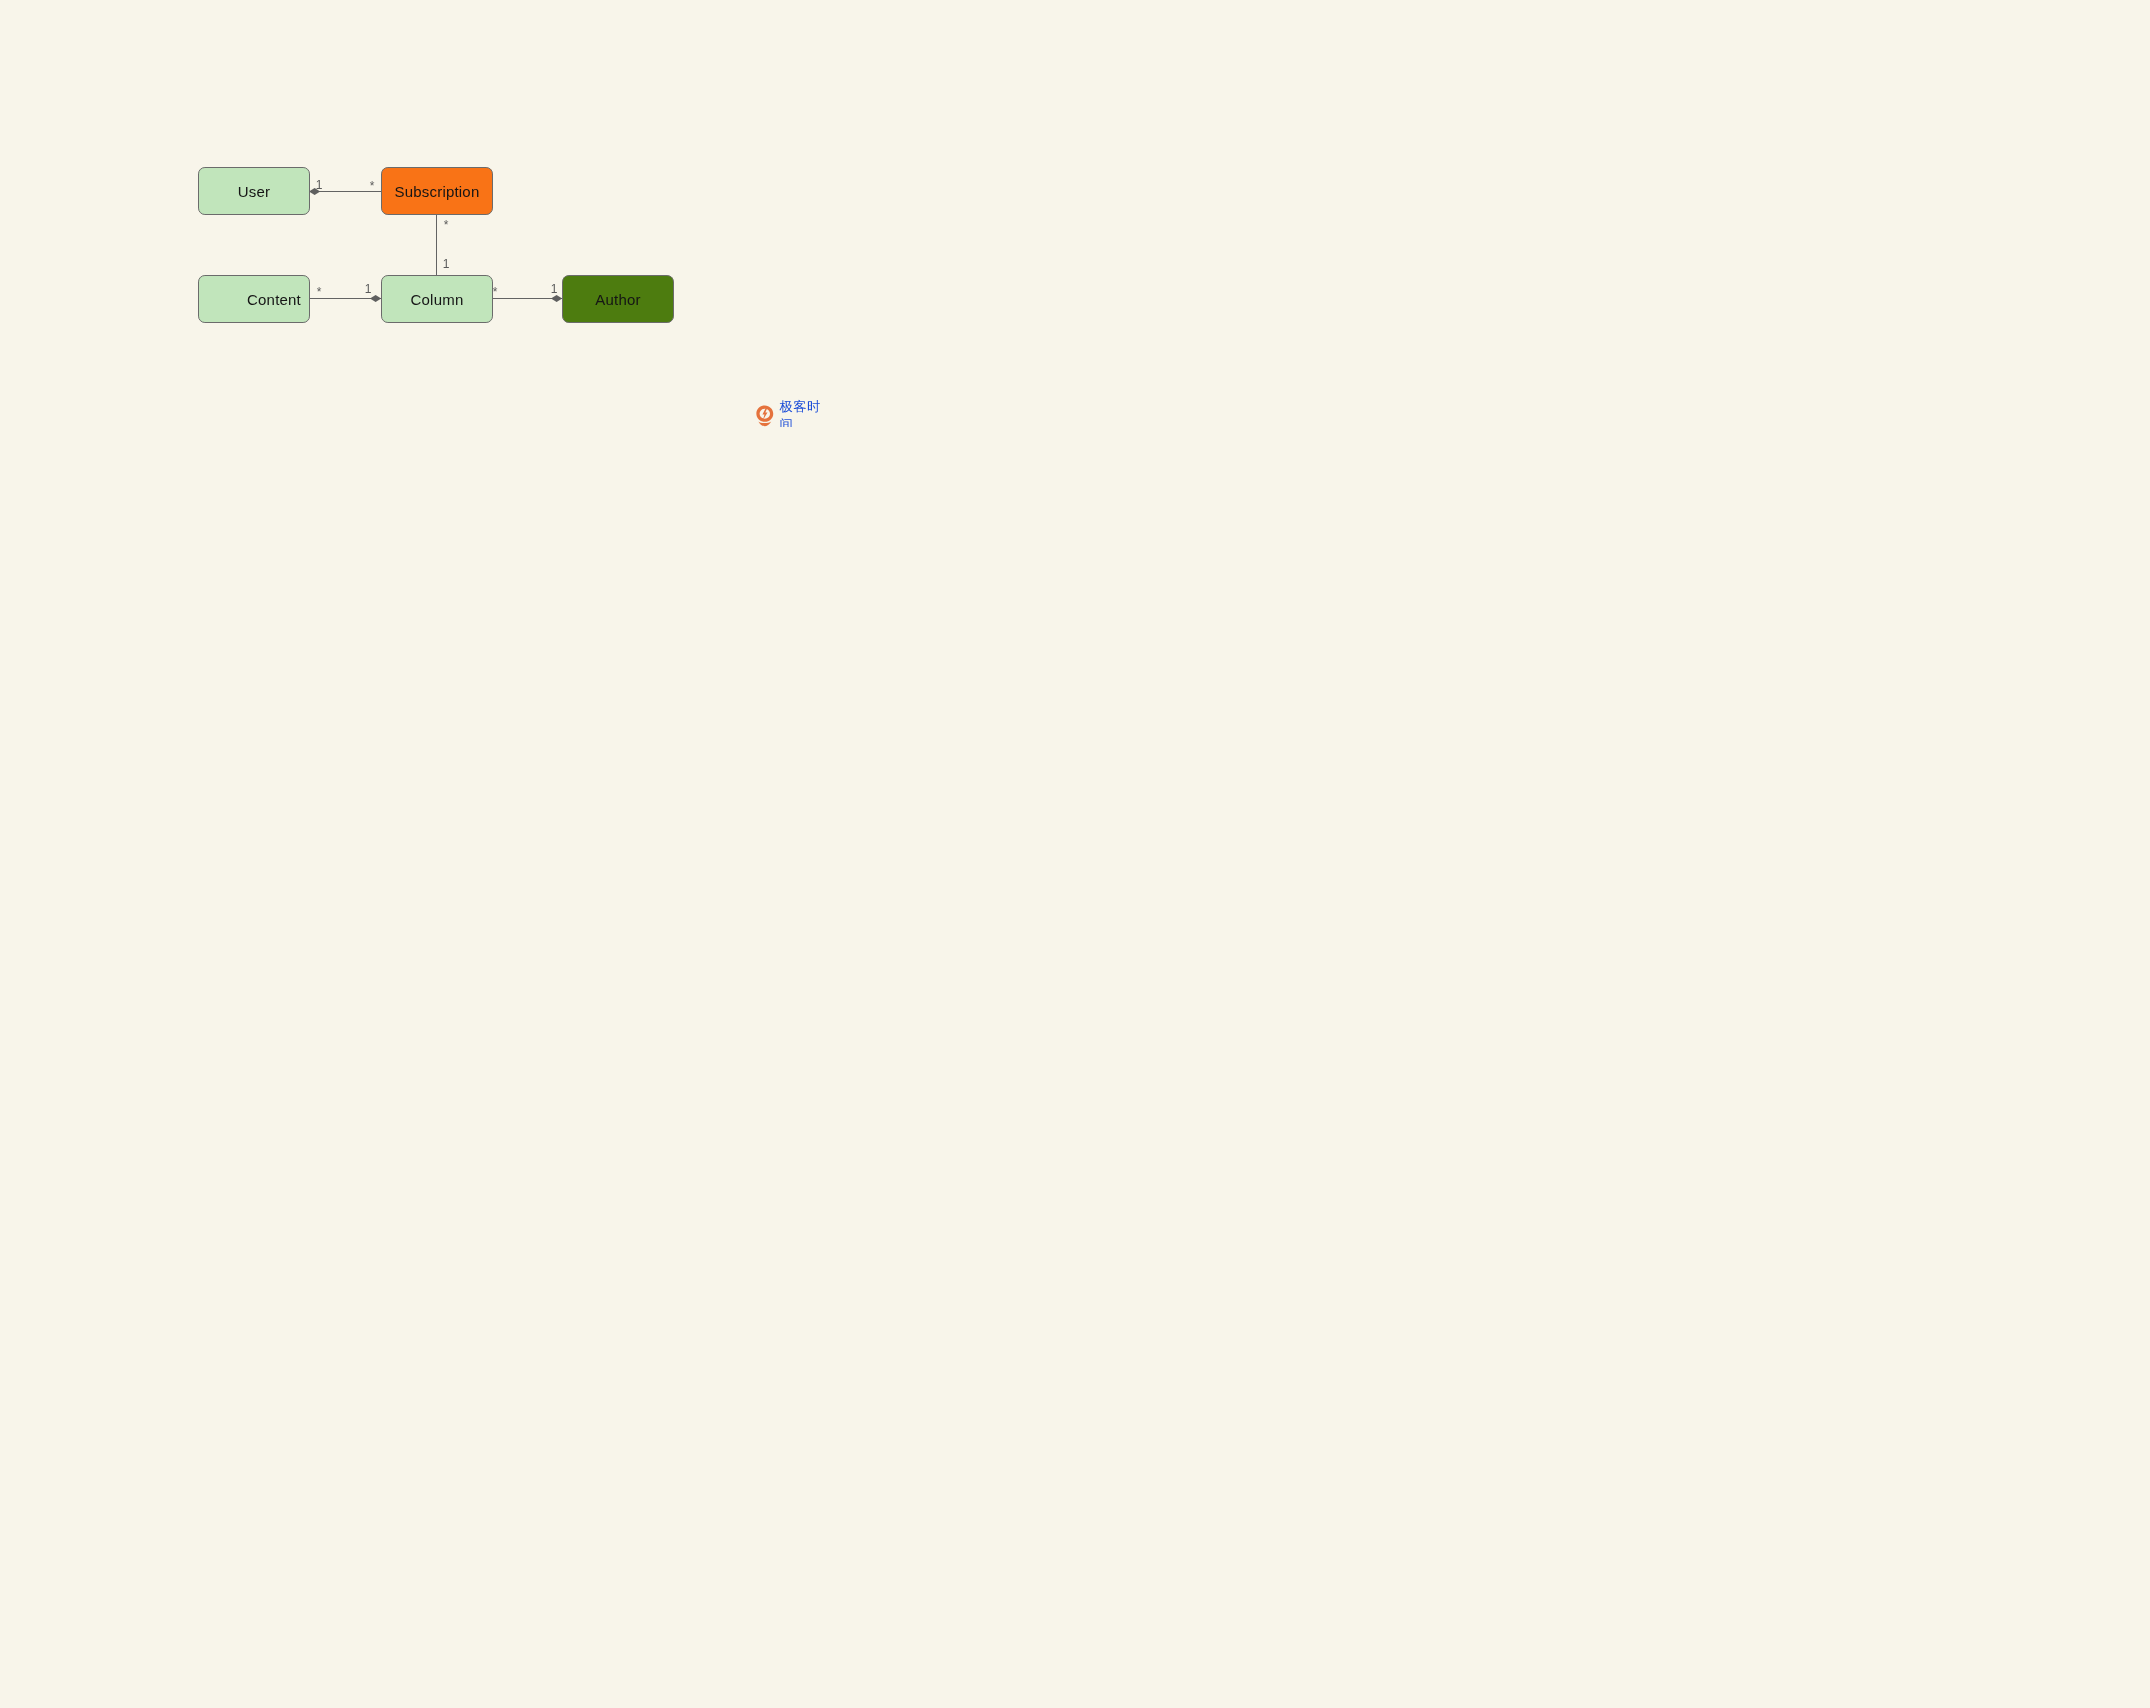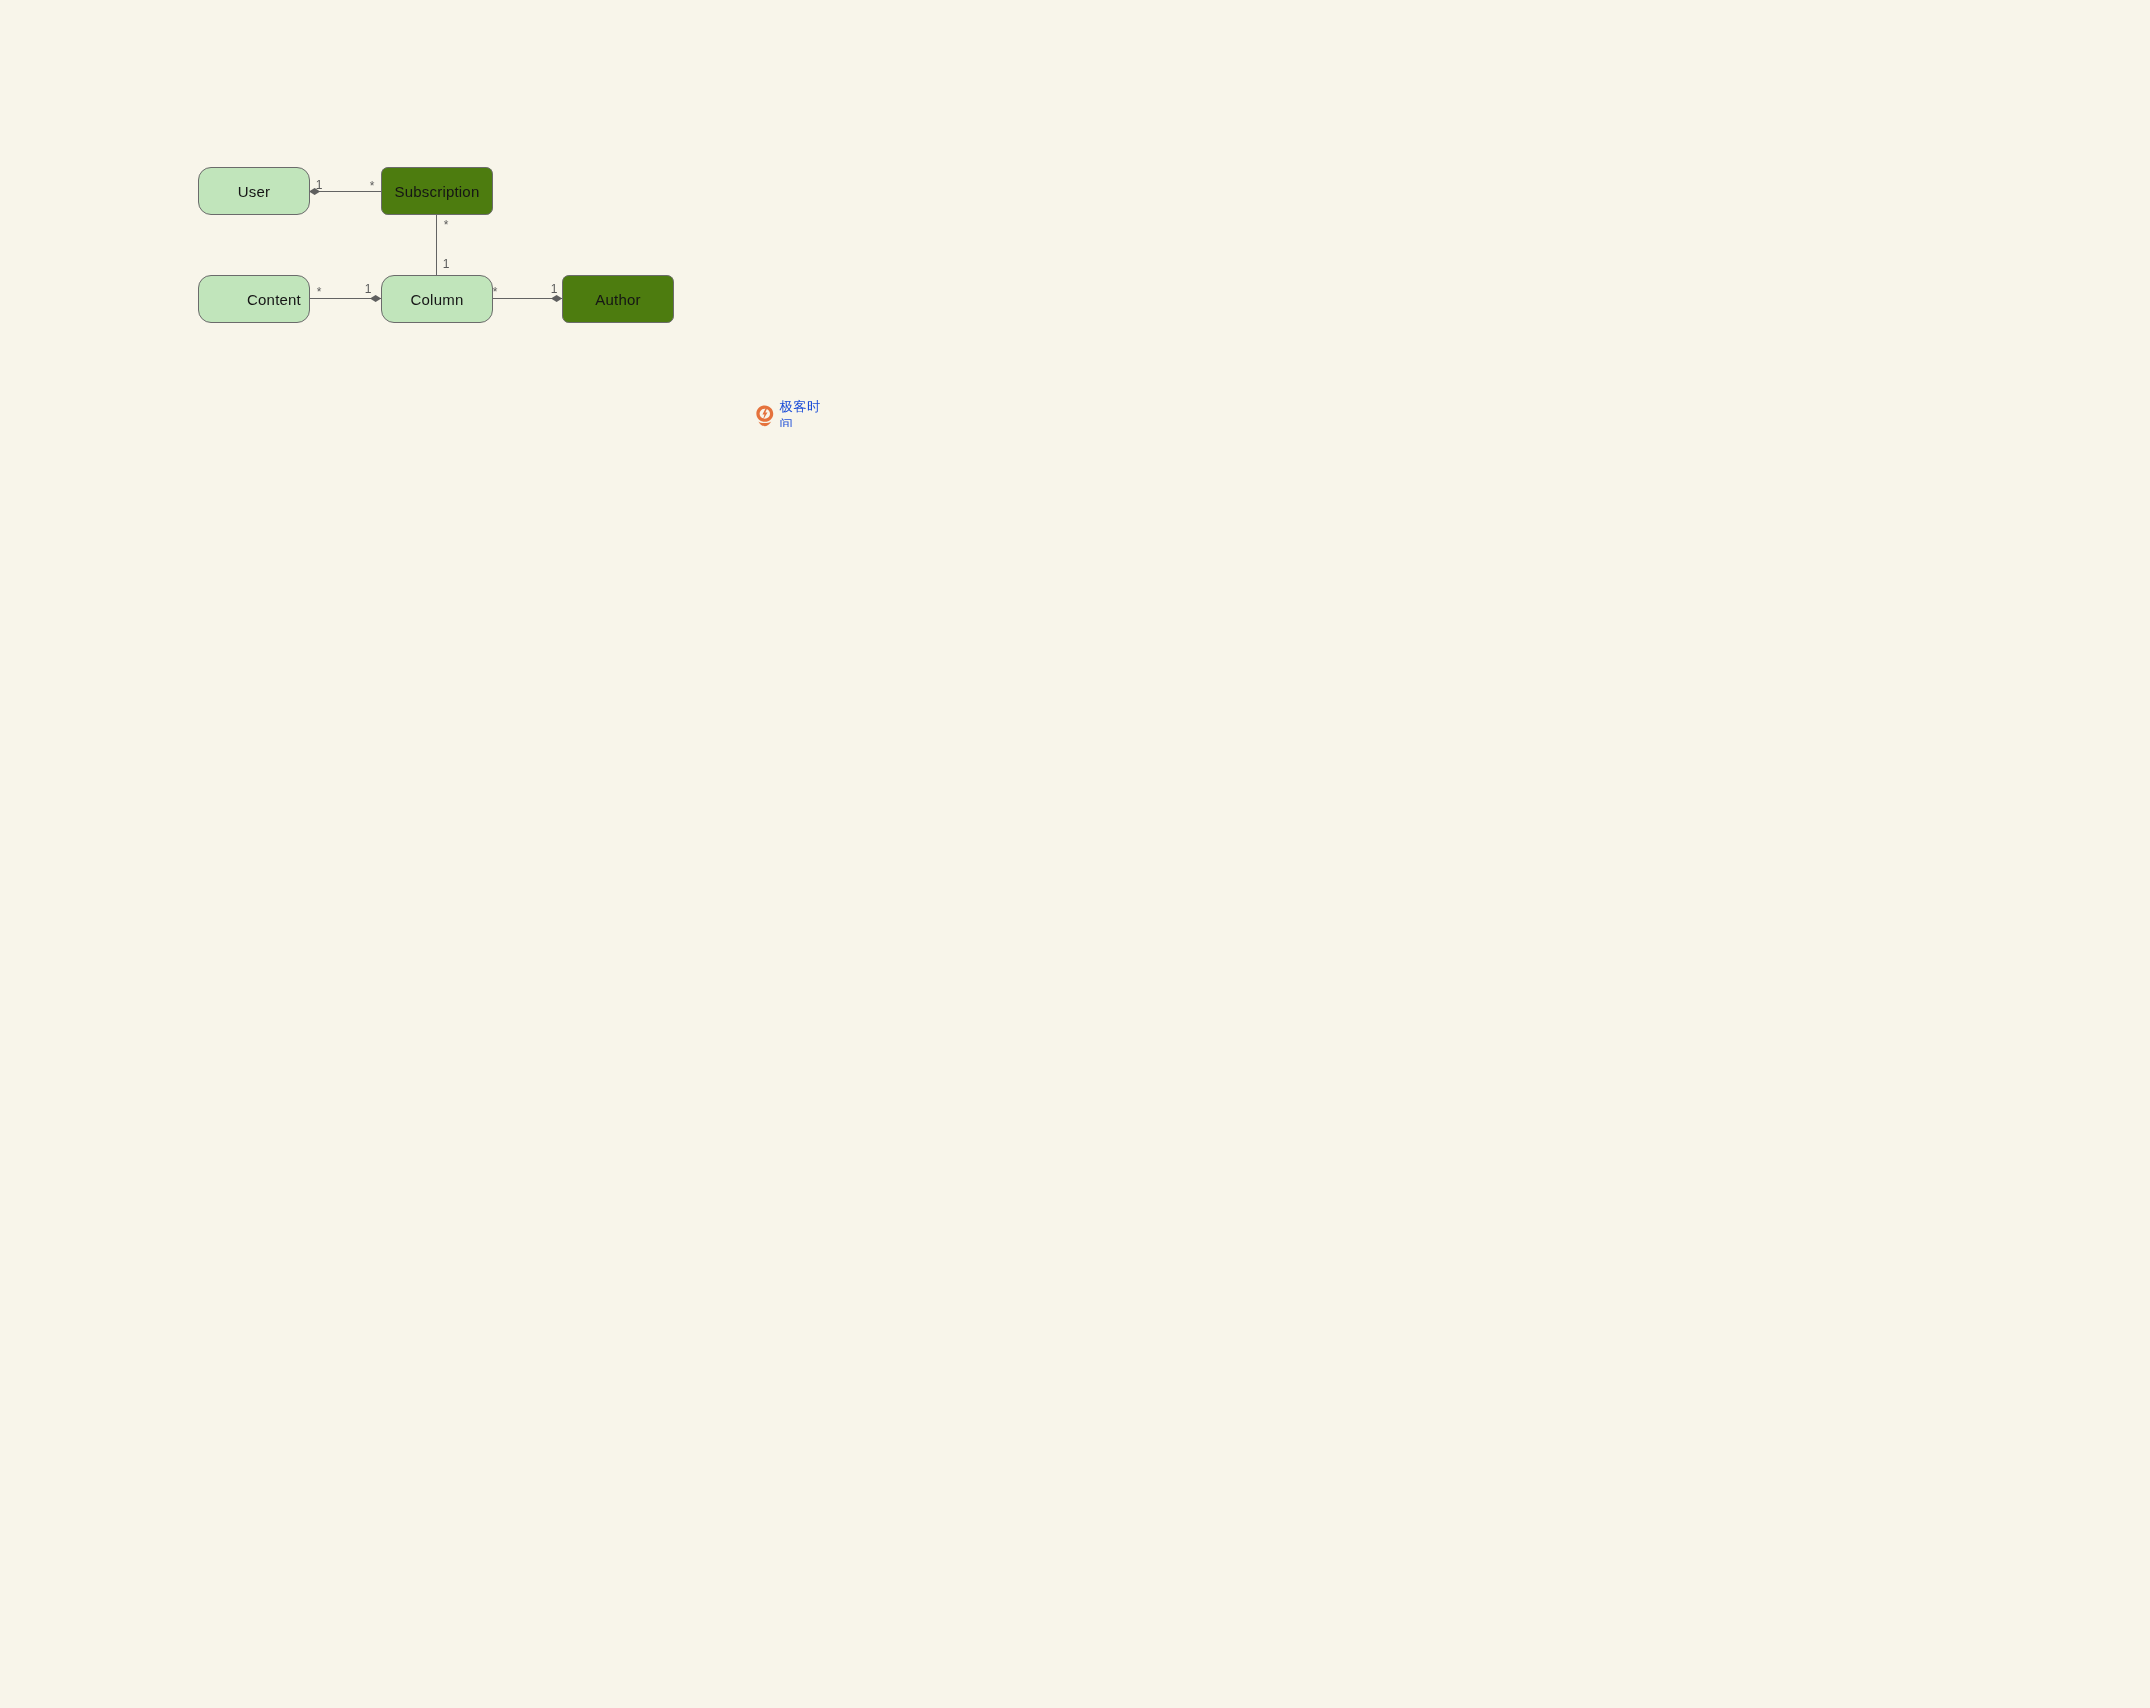--- a/index.html
+++ b/index.html
@@ -23,22 +23,22 @@
     border-radius: 6.9px;
     display: flex;
     align-items: center;
     justify-content: center;
   }
   .entity .entity-label {
     font-size: 15px;
     color: #151515;
     letter-spacing: 0.2px;
   }
-  .fill-green  { background: #c1e5bb; border-radius: 13px; }
-  .fill-pink   { background: #4d7c0f; }
+  .fill-green  { background: #c1e5bb; }
+  .fill-pink   { background: #f97316; }
   .fill-yellow { background: #4d7c0f; }
 
   #entity-user         { left: 198px;  top: 167px; width: 112px; height: 48px; }
   #entity-subscription { left: 381px;  top: 167px; width: 112px; height: 48px; }
   #entity-content      { left: 198px;  top: 275px; width: 112px; height: 48px; padding-left: 40px; }
   #entity-column       { left: 381px;  top: 275px; width: 112px; height: 48px; }
   #entity-author       { left: 562px; top: 275px; width: 112px; height: 48px; }
 
   
   .line { position: absolute; background: #636363; }

